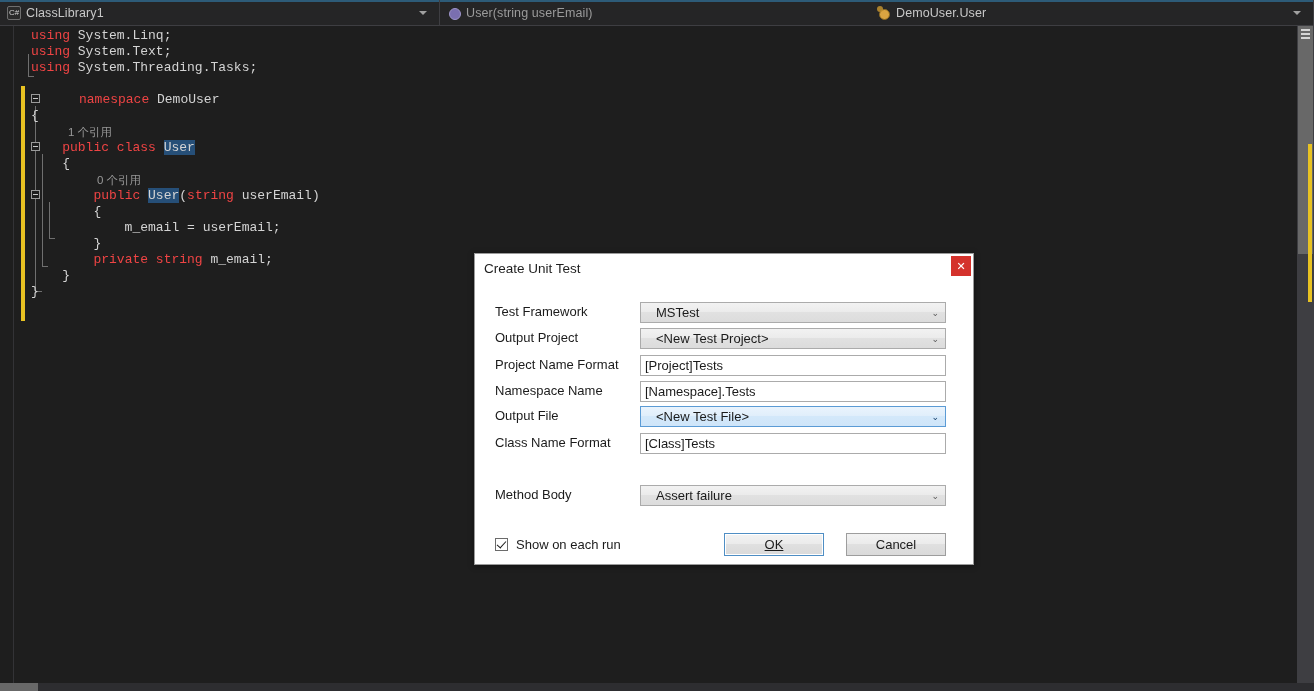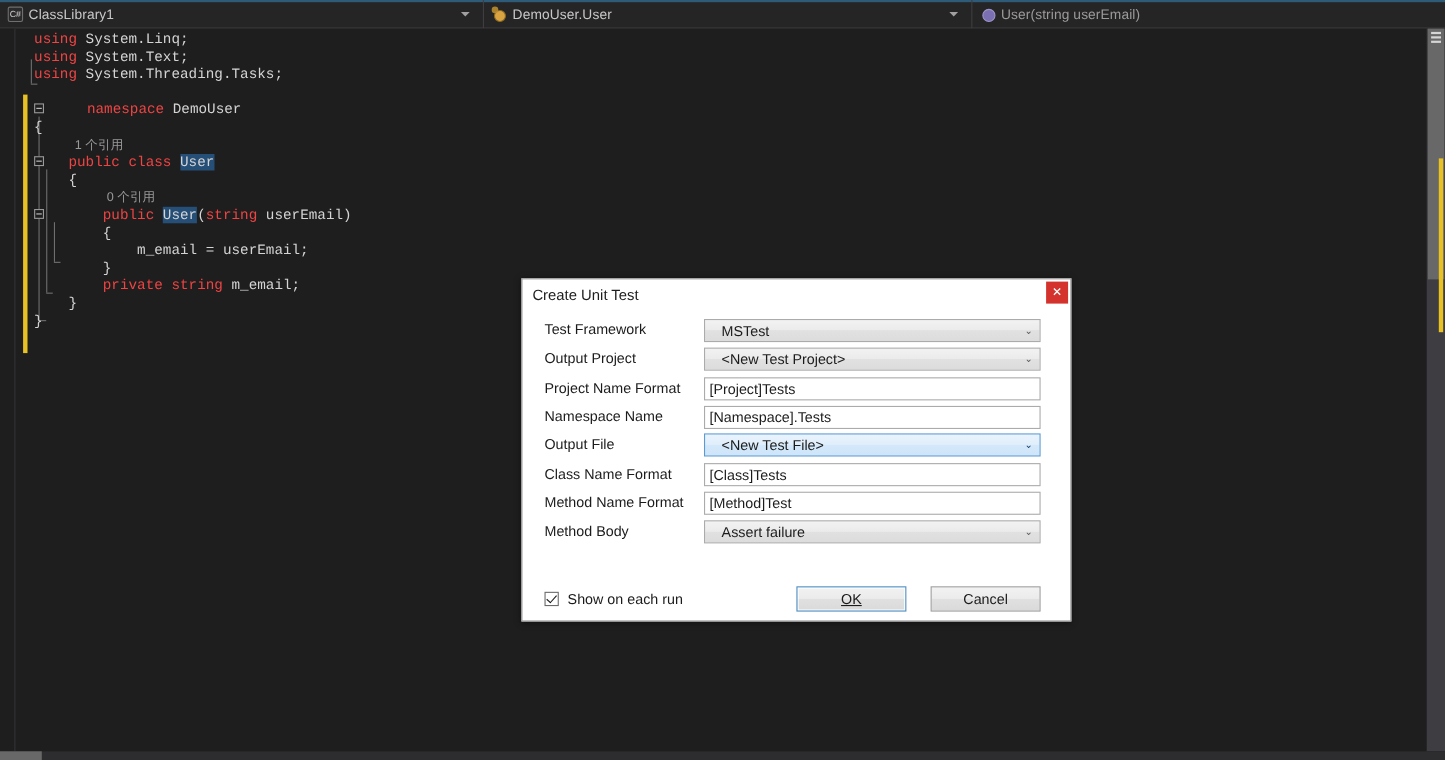--- a/index.html
+++ b/index.html
@@ -249,21 +249,21 @@
     font-family: "Liberation Sans", sans-serif;
   }
   .dlg-body {
     position: absolute;
     left: 0; top: 36px;
     width: 498px; height: 240px;
   }
   .frow {
     position: absolute;
     left: 0;
-    width: 460px; height: 22px;
+    width: 460px; height: 22px; margin-top: 12px;
   }
   .flabel {
     position: absolute;
     left: 20px; top: 2px;
     font-size: 13px;
     color: #1b1b1b;
     white-space: nowrap;
     font-family: "Liberation Sans", sans-serif;
   }
   .fctl {
@@ -373,29 +373,29 @@
 
   <div class="navbar">
     <div class="nav-top-accent"></div>
 
     <div class="nav-seg seg1">
       <span class="ico-cs">C#</span>
       <span class="nav-label">ClassLibrary1</span>
       <span class="nav-arrow"></span>
     </div>
 
+    <div class="nav-seg seg3">
+      <span class="ico-method"></span>
+      <span class="nav-label dim">User(string userEmail)</span>
+    </div>
+
     <div class="nav-seg seg2">
       <span class="ico-class"></span>
       <span class="nav-label">DemoUser.User</span>
       <span class="nav-arrow"></span>
-    </div>
-
-    <div class="nav-seg seg3">
-      <span class="ico-method"></span>
-      <span class="nav-label dim">User(string userEmail)</span>
     </div>
   </div>
 
   <div class="editor">
     <div class="indicator-margin"></div>
     <div class="editor-left-rule"></div>
 
     <div class="change-bar" style="top:60px;height:235px;"></div>
 
     <div class="fold-line" style="left:35px; top:80px; height:185px;"></div>
@@ -474,24 +474,20 @@
         <div class="frow" style="top: 104px;">
           <div class="flabel">Output File</div>
           <div class="fctl">
             <div class="fcombo focused"><span>&lt;New Test File&gt;</span><span class="chev">⌄</span></div>
           </div>
         </div>
         <div class="frow" style="top: 131px;">
           <div class="flabel">Class Name Format</div>
           <div class="fctl"><input type="text" class="ftext" value="[Class]Tests" style=""></div>
         </div>
-        <div class="frow" style="top: 157px;">
-          <div class="flabel">Method Name Format</div>
-          <div class="fctl"><input type="text" class="ftext" value="[Method]Test" style=""></div>
-        </div>
         <div class="frow" style="top: 183px;">
           <div class="flabel">Method Body</div>
           <div class="fctl">
             <div class="fcombo"><span>Assert failure</span><span class="chev">⌄</span></div>
           </div>
         </div>
       </div>
 
     <div class="dlg-footer">
       <div class="chk-wrap">

